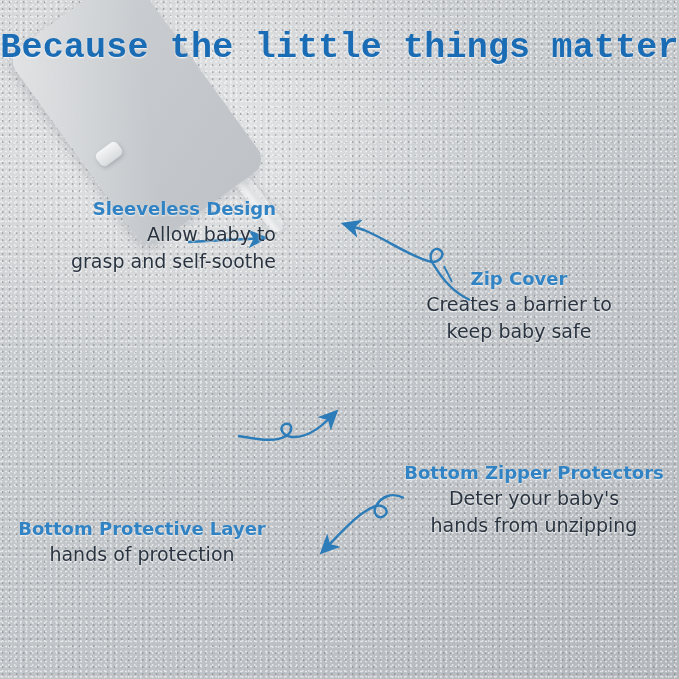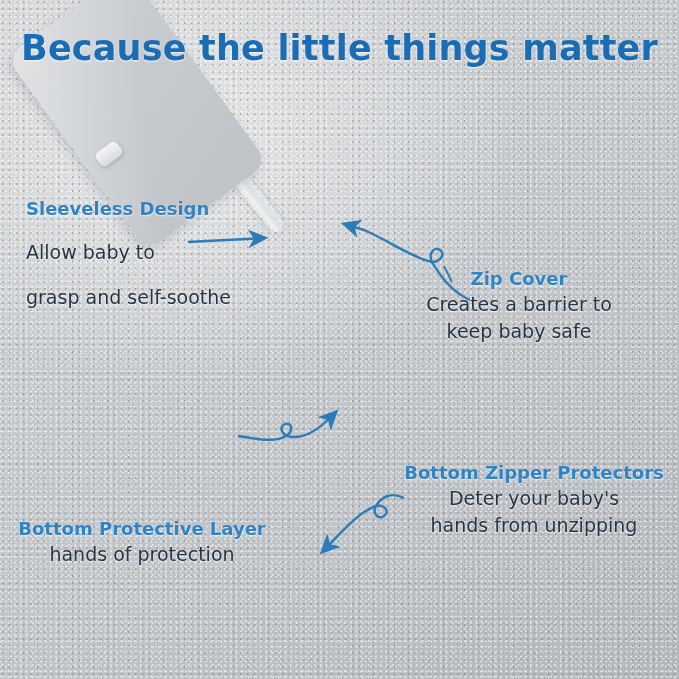--- a/index.html
+++ b/index.html
@@ -222,30 +222,30 @@
     box-shadow:-4px 2px 10px rgba(110,116,122,.25);}
   #insetPull{position:absolute;left:96px;top:146px;width:26px;height:16px;border-radius:5px;
     transform:rotate(-36deg);
     background:linear-gradient(180deg,#f4f5f6,#d8dbdd);
     box-shadow:0 2px 4px rgba(110,116,122,.4);}
 
   
   #title{position:absolute;left:0;right:0;top:28px;text-align:center;
     font-size:35px;font-weight:700;letter-spacing:.2px;
     color:#1a6cb5;white-space:nowrap;
-    text-shadow:0 1px 2px rgba(255,255,255,.85);}
+    text-shadow:0 1px 2px rgba(255,255,255,.85);font-family:Liberation Mono, monospace;}
 
   .callout{position:absolute;}
   .ch{font-size:18px;font-weight:700;color:#3183c4;line-height:1.18;
       text-shadow:0 1px 2px rgba(255,255,255,.8);}
   .cb{font-size:19px;font-weight:400;color:#2a3440;line-height:1.2;
       text-shadow:0 1px 2px rgba(255,255,255,.8);}
 
-  #c1{left:26px;top:198px;width:250px;text-align:left;}
-  #c1 .cb{margin-top:22px;}
+  #c1{left:26px;top:198px;width:250px;text-align:right;}
+  #c1 .cb{margin-top:4px;}
   #c2{left:404px;top:268px;width:230px;text-align:center;}
   #c2 .cb{margin-top:4px;}
   #c3{left:398px;top:462px;width:272px;text-align:center;}
   #c3 .cb{margin-top:4px;}
   #c4{left:10px;top:518px;width:264px;text-align:center;}
   #c4 .cb{margin-top:4px;}
 
   #arrows{position:absolute;inset:0;pointer-events:none;}
 </style>
 </head>

